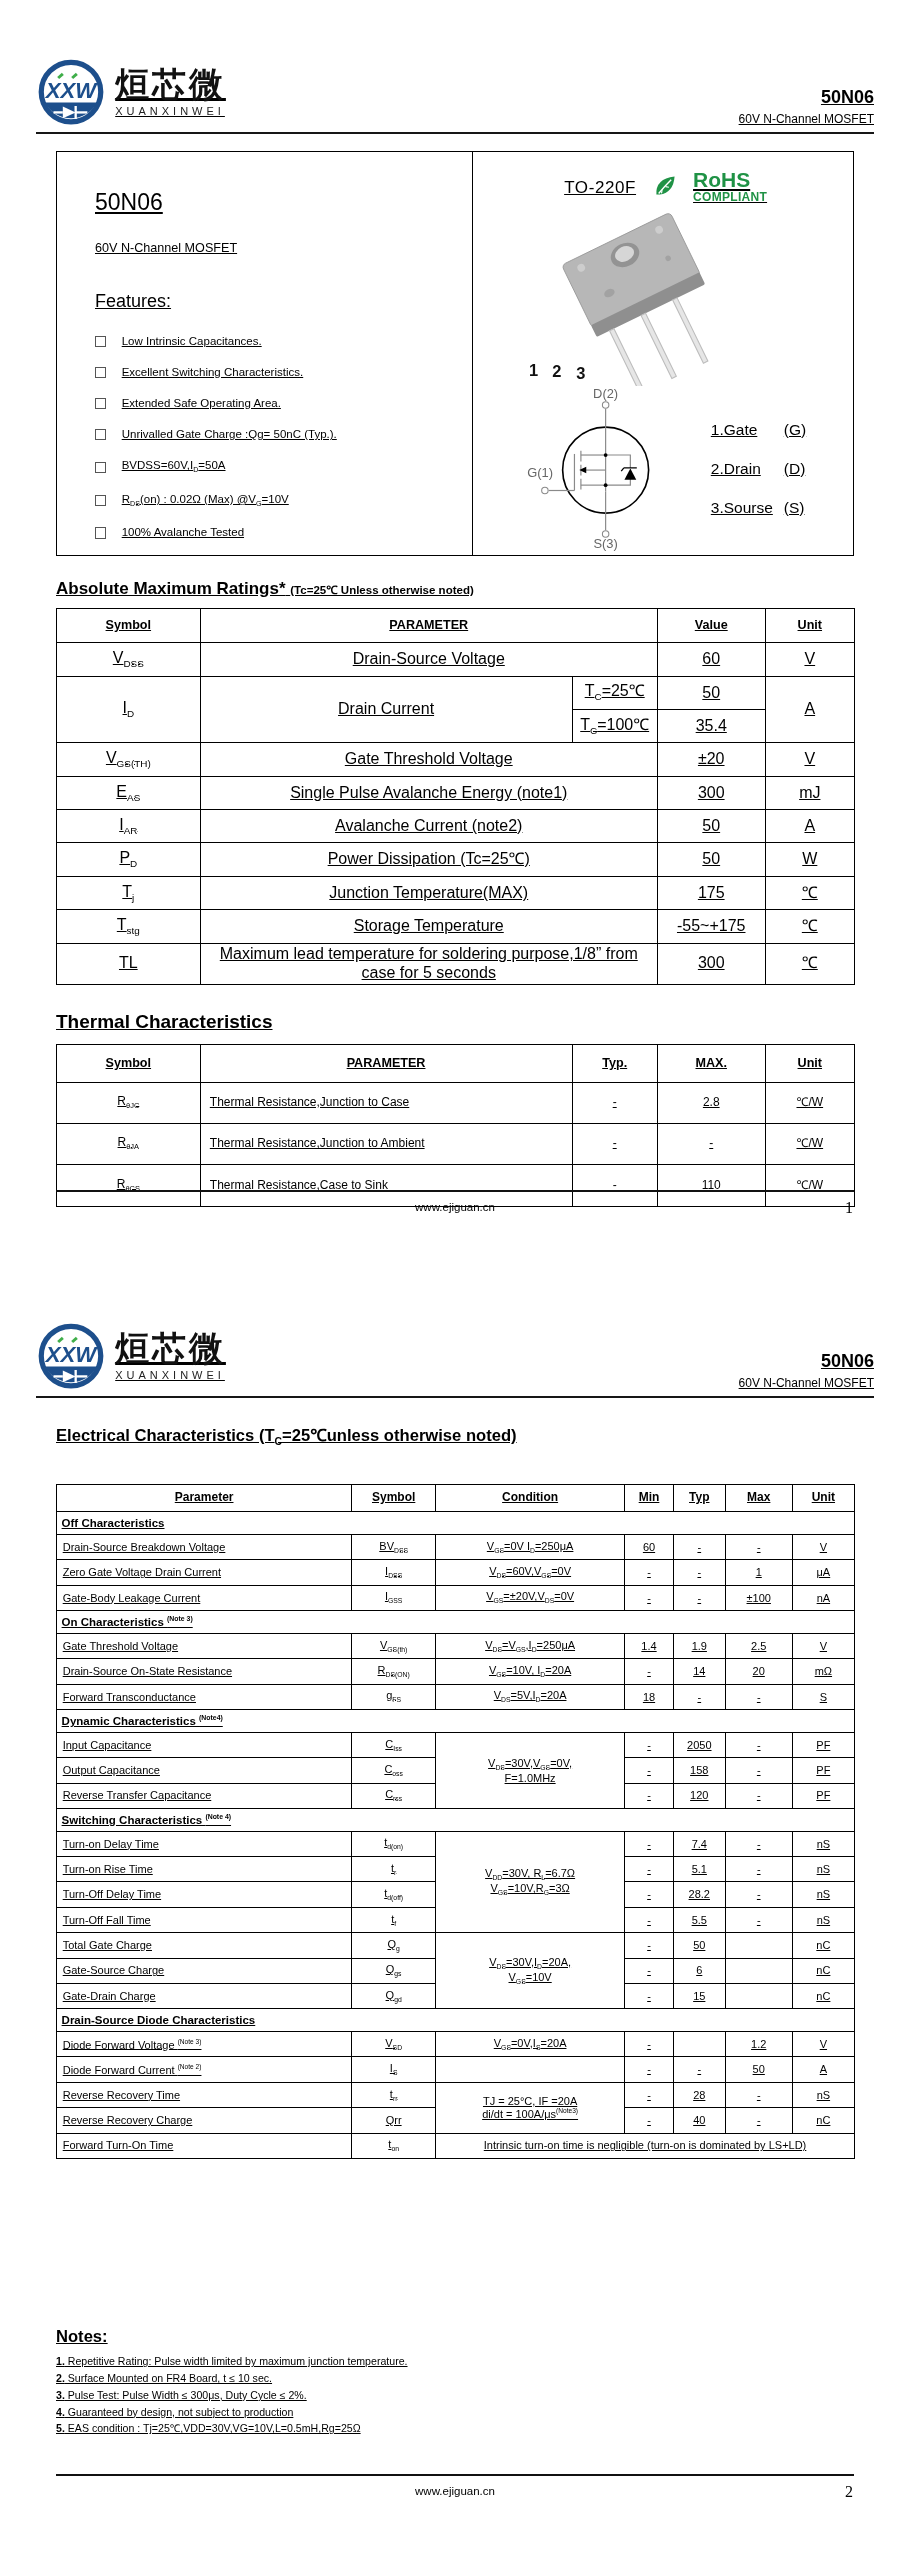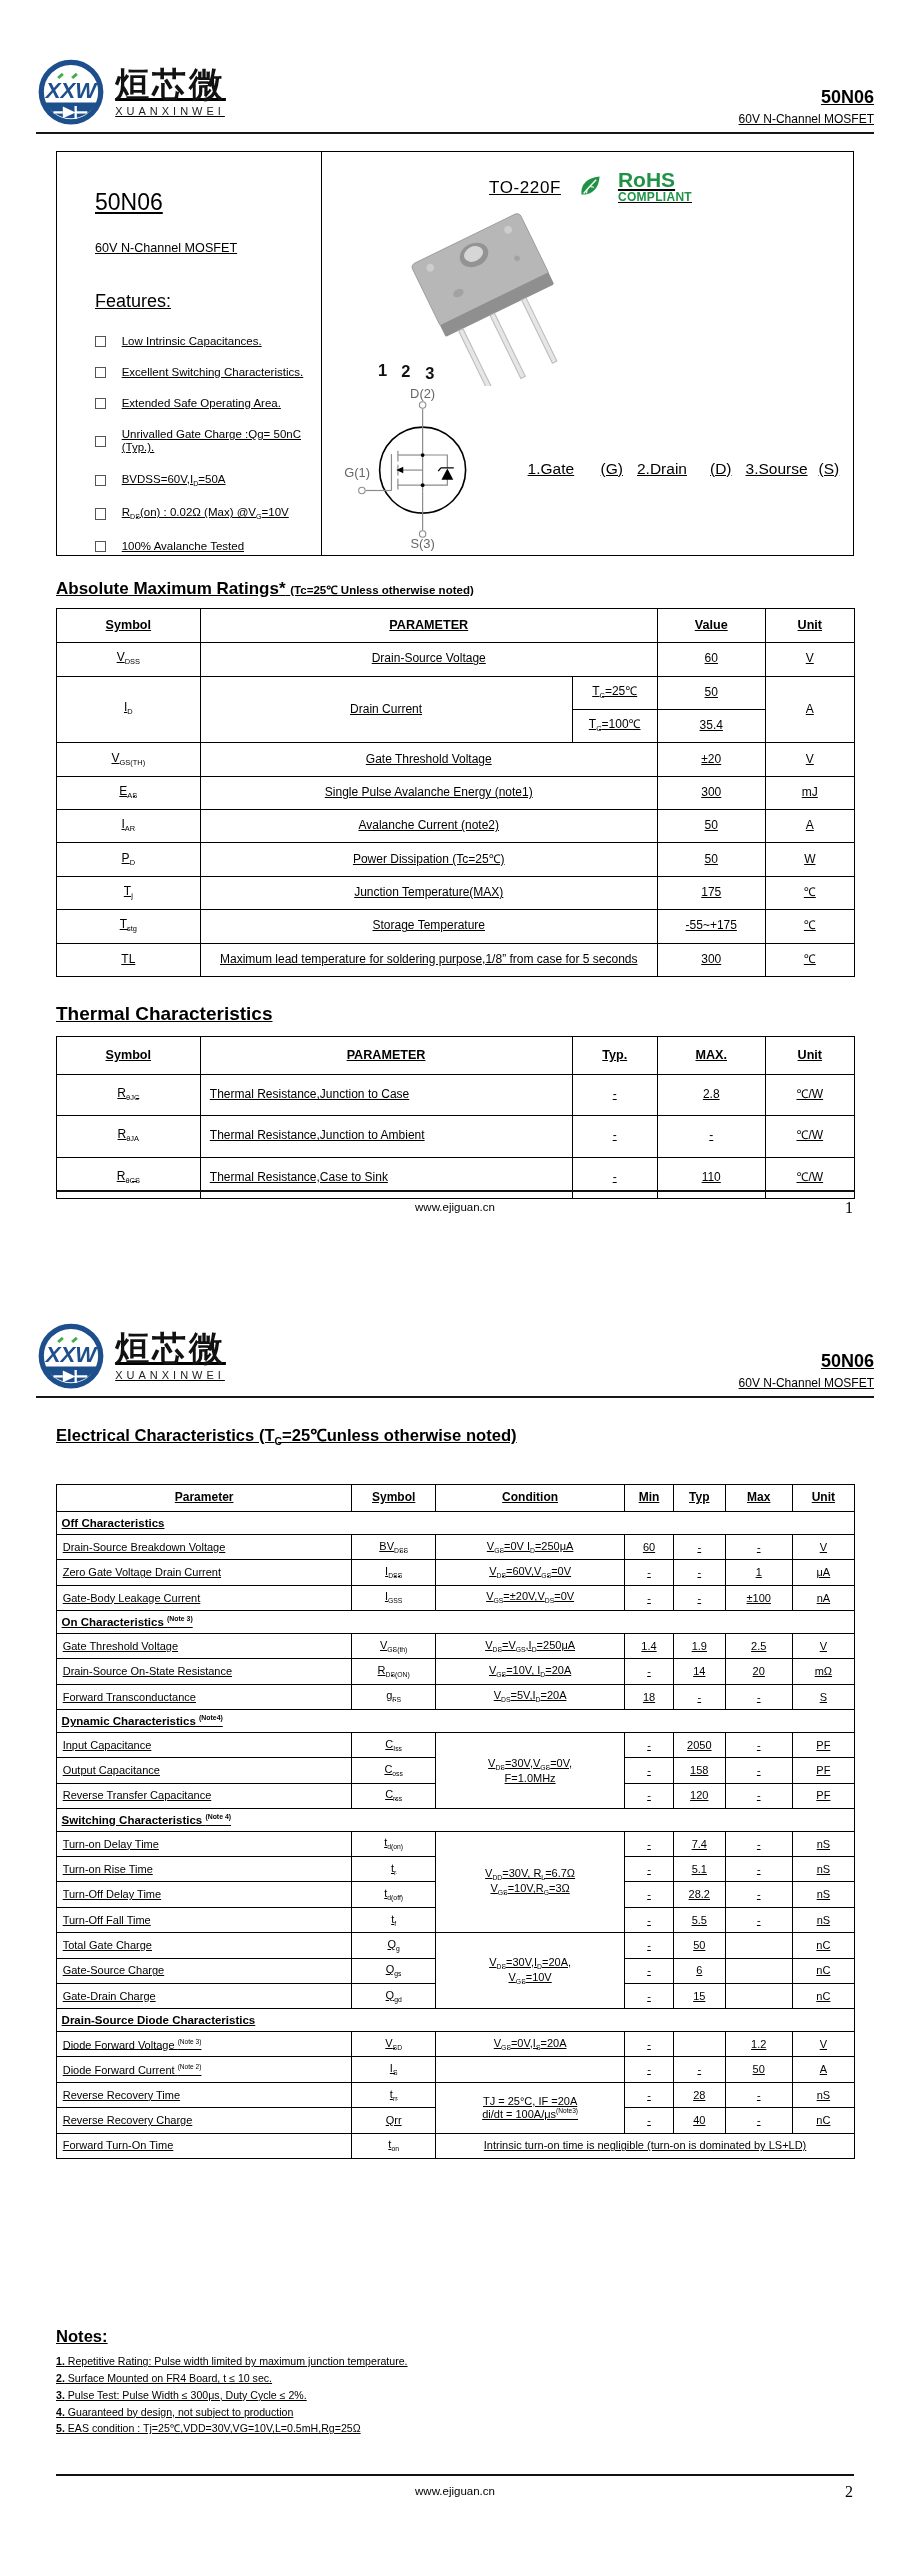--- a/index.html
+++ b/index.html
@@ -41,41 +41,41 @@
 
   .pkg-col{flex:1;box-sizing:border-box;padding:17px 13.8px 0 19.5px;display:flex;flex-direction:column;}
   .pkg-head{display:flex;justify-content:center;align-items:flex-start;gap:17px;}
   .pkg-name{font-size:17px;margin-top:9.2px;letter-spacing:0.6px;}
   .rohs{display:flex;align-items:center;gap:15px;color:#1f9245;}
   .rohs-txt{line-height:1;}
   .rohs-t{font-size:21px;font-weight:800;letter-spacing:0;}
   .rohs-s{font-size:12px;font-weight:700;letter-spacing:0.3px;margin-top:1.1px;}
   .pkg-draw{margin:2.3px 0 0 -3.4px;}
   .sym-row{display:flex;align-items:center;gap:13.8px;margin-top:-3.4px;justify-content:center;}
-  .pin-legend{display:flex;flex-direction:row;gap:14px;font-size:15.5px;}
+  .pin-legend{display:flex;flex-direction:column;gap:21px;font-size:15.5px;}
   .pin-line{display:flex;}
   .pin-name{width:73px;}
 
   
   .abs-title{margin:23px 56px 0;font-size:17px;font-weight:700;}
   .abs-title .note{font-size:11.5px;}
   .thermal-title{margin:26px 56px 0;font-size:19px;font-weight:700;}
   .elec-title{margin:25px 56px 0;font-size:16.6px;font-weight:700;}
 
   
   table{border-collapse:collapse;width:799px;table-layout:fixed;background:#fff;}
   .ds-table{margin:8px 56px 0;border:1.7px solid #000;}
   .ds-table th,.ds-table td{border:1.1px solid #000;text-align:center;vertical-align:middle;padding:1.7px 4.6px;line-height:1.15;}
   .ds-table th{font-size:12.6px;font-weight:700;}
   sub{font-size:62%;}
   sup{font-size:60%;}
 
   .table-abs{margin-top:9.2px;}
   .table-abs th{height:30px;}
-  .table-abs td{height:29px;font-size:12px;margin-left:28px;}
+  .table-abs td{height:29px;font-size:16px;margin-left:28px;}
 
   .table-thermal{margin-top:11.5px;}
   .table-thermal th{height:33px;}
   .table-thermal td{height:37px;font-size:12px;}
   .table-thermal td:nth-child(2){text-align:left;padding-left:9.2px;}
 
   .table-elec{margin-top:37px;}
   .table-elec th{height:23px;font-size:12px;}
   .table-elec td{height:21px;font-size:11px;}
   .table-elec td:first-child{text-align:left;padding-left:5.7px;}

